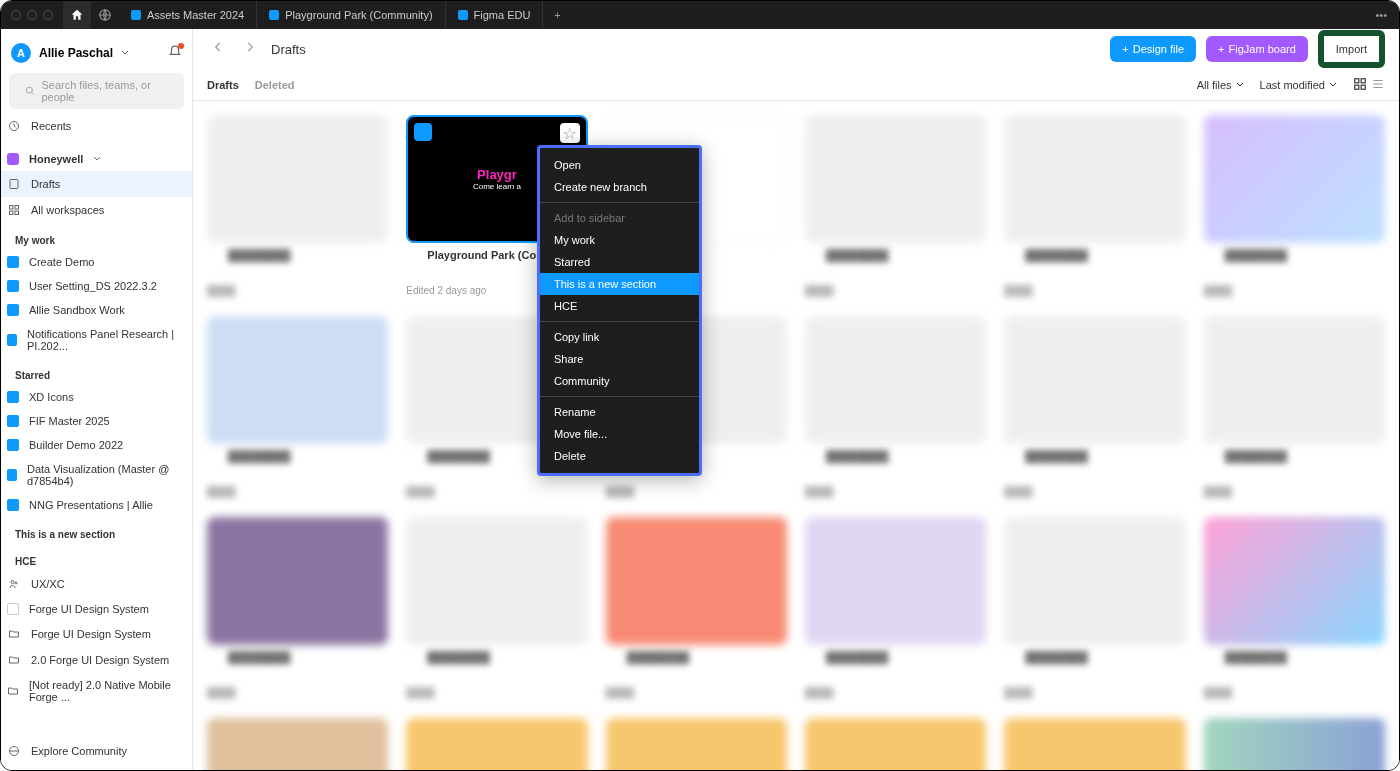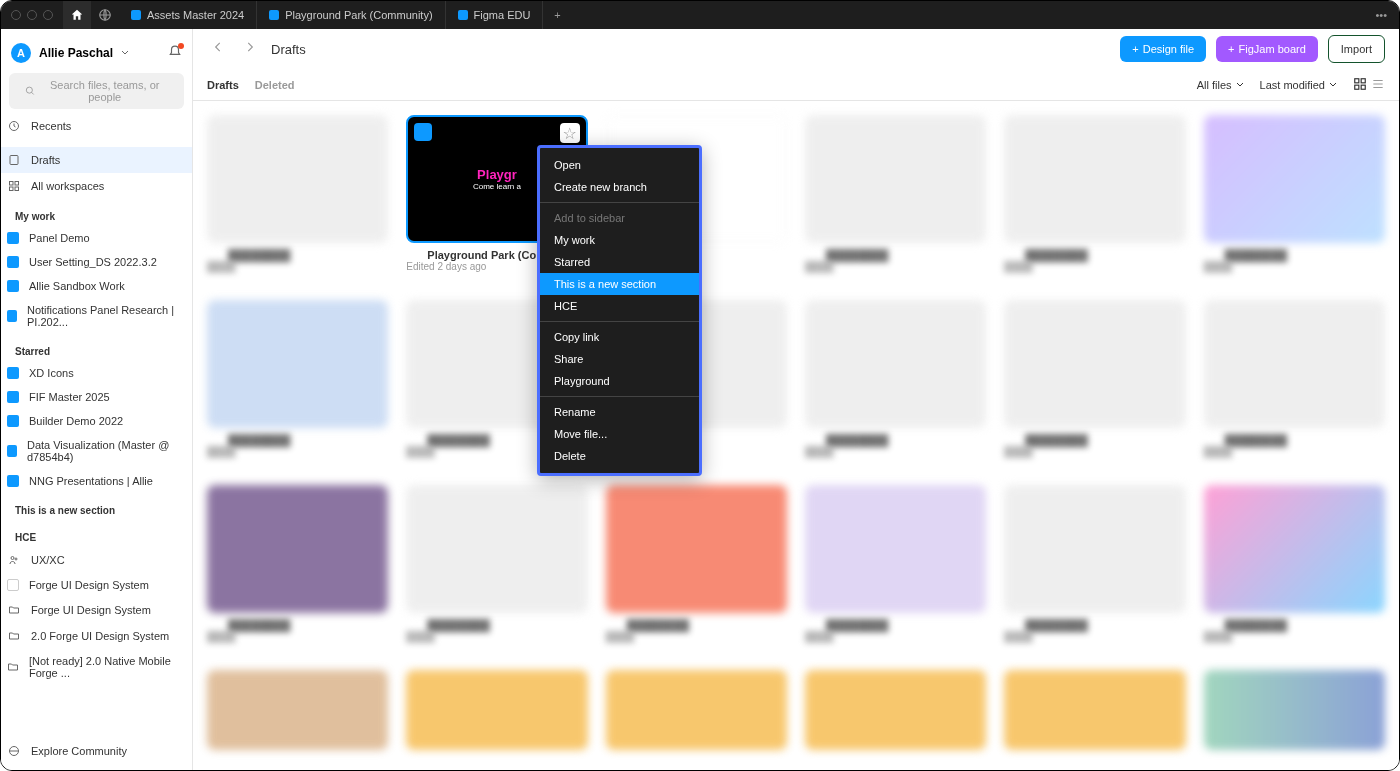--- a/index.html
+++ b/index.html
@@ -15,58 +15,58 @@
 .plus-tab { width: 28px; display: flex; align-items: center; justify-content: center; color: #999; }
 .menu-dots { margin-left: auto; padding: 0 12px; color: #999; }
 
 .app { display: flex; height: 743px; }
 .sidebar { width: 192px; background: #fff; border-right: 1px solid #e5e5e5; display: flex; flex-direction: column; padding: 8px 0; font-size: 11px; overflow: hidden; }
 .sb-user { display: flex; align-items: center; padding: 6px 10px; gap: 8px; }
 .avatar { width: 20px; height: 20px; border-radius: 50%; background: #0d99ff; color: #fff; display: flex; align-items: center; justify-content: center; font-size: 11px; font-weight: 600; }
 .username { font-weight: 600; font-size: 12px; }
 .bell { margin-left: auto; position: relative; }
 .bell::after { content: ''; position: absolute; top: -2px; right: -2px; width: 6px; height: 6px; background: #f24822; border-radius: 50%; }
-.search { margin: 4px 8px; background: #f0f0f0; border-radius: 6px; padding: 6px 16px; display: flex; align-items: center; gap: 6px; color: #999; text-align: center; }
+.search { margin: 4px 8px; background: #f0f0f0; border-radius: 6px; padding: 6px 16px; display: flex; align-items: center; gap: 6px; color: #999; }
 .sb-item { display: flex; align-items: center; padding: 6px 6px; gap: 10px; color: #333; cursor: pointer; }
 .sb-item.active { background: #eaf3ff; }
 .sb-section { padding: 12px 14px 4px; font-weight: 600; color: #333; font-size: 10px; }
 .sb-spacer { flex: 1; }
 .sb-icon { width: 14px; height: 14px; display: inline-flex; align-items: center; justify-content: center; color: #666; }
 .fig-icon { width: 12px; height: 12px; background: #0d99ff; border-radius: 2px; display: inline-block; }
 .fig-icon.team { background: #a259ff; border-radius: 3px; }
 .fig-icon.doc { background: #fff; border: 1px solid #ccc; border-radius: 2px; }
 
 .main { flex: 1; display: flex; flex-direction: column; background: #fff; }
 .main-header { height: 40px; display: flex; align-items: center; padding: 0 14px; gap: 10px; }
 .nav-arrow { color: #999; padding: 4px; }
 .crumb { font-size: 13px; color: #333; }
 .hdr-spacer { flex: 1; }
 .btn { padding: 7px 12px; border-radius: 6px; font-size: 11px; font-weight: 500; border: none; cursor: pointer; display: flex; align-items: center; gap: 4px; }
 .btn-blue { background: #0d99ff; color: #fff; }
 .btn-purple { background: #a259ff; color: #fff; }
-.btn-outline { background: #fff; border: 1px solid #14532d; color: #333; }
+.btn-outline { background: #fff; border: 6px solid #14532d; color: #333; }
 
 .tabbar { height: 32px; display: flex; align-items: center; padding: 0 14px; gap: 16px; border-bottom: 1px solid #e5e5e5; font-size: 11px; }
 .tb-tab { color: #999; font-weight: 600; }
 .tb-tab.active { color: #333; }
 .tb-spacer { flex: 1; }
 .tb-filter { color: #333; display: flex; align-items: center; gap: 4px; }
 .view-toggle { display: flex; gap: 4px; color: #999; }
 
 .grid { flex: 1; padding: 14px; display: grid; grid-template-columns: repeat(6, 1fr); gap: 20px 18px; overflow: hidden; position: relative; }
 .card { }
 .thumb { width: 100%; height: 128px; border-radius: 8px; background: #e8e8e8; position: relative; }
 .thumb.blurred { filter: blur(4px); opacity: 0.7; }
 .thumb.focused { filter: none; opacity: 1; border: 2px solid #0d99ff; background: #000; color: #fff; display: flex; flex-direction: column; align-items: center; justify-content: center; }
 .thumb.focused .pg-title { color: #ff24bd; font-weight: 700; font-size: 13px; }
 .thumb.focused .pg-sub { color: #fff; font-size: 8px; }
 .star-btn { position: absolute; top: 6px; right: 6px; width: 20px; height: 20px; background: #fff; border-radius: 4px; display: flex; align-items: center; justify-content: center; color: #999; box-shadow: 0 1px 3px rgba(0,0,0,.2); }
 .type-badge { position: absolute; top: 6px; left: 6px; width: 18px; height: 18px; background: #0d99ff; border-radius: 4px; }
 .card-title { font-size: 11px; font-weight: 600; margin-top: 6px; color: #333; margin-left: 21px; }
-.card-meta { font-size: 10px; color: #999; }
+.card-meta { font-size: 10px; color: #999; margin-top: 24px; }
 .card-title.blurred, .card-meta.blurred { filter: blur(3px); opacity: 0.7; }
 
 .context-menu { position: absolute; top: 44px; left: 344px; width: 165px; background: #1e1e1e; border: 3px solid #4b6eff; border-radius: 4px; box-shadow: 0 4px 20px rgba(0,0,0,.3); padding: 6px 0; z-index: 100; }
 .cm-item { padding: 5px 14px; color: #fff; font-size: 11px; cursor: pointer; }
 .cm-item.disabled { color: #777; }
 .cm-item.hover { background: #0d99ff; }
 .cm-sep { height: 1px; background: #444; margin: 4px 0; }
 
 .icon-svg { width: 14px; height: 14px; }
 </style>
@@ -138,20 +138,27 @@
     <div class="sb-item">
       <span class="sb-icon">
           <svg width="12" height="12" viewBox="0 0 24 24" fill="none" stroke="#666" stroke-width="2">
             <circle cx="12" cy="12" r="9"></circle>
             <path d="M12 7v5l3 2"></path>
           </svg>
         </span>
       <span>Recents</span>
     </div>
     <div style="height:8px"></div>
+    <div class="sb-item">
+      <span class="fig-icon team"></span>
+      <span style="font-weight:600">Honeywell</span>
+      <svg width="8" height="8">
+          <path d="M1 2l3 3 3-3" stroke="#666" fill="none"></path>
+        </svg>
+    </div>
     <div class="sb-item active">
       <span class="sb-icon">
           <svg width="12" height="12" viewBox="0 0 24 24" fill="none" stroke="#666" stroke-width="2">
             <rect x="4" y="3" width="16" height="18" rx="2"></rect>
           </svg>
         </span>
       <span>Drafts</span>
     </div>
     <div class="sb-item">
       <span class="sb-icon">
@@ -161,21 +168,21 @@
             <rect x="3" y="14" width="7" height="7"></rect>
             <rect x="14" y="14" width="7" height="7"></rect>
           </svg>
         </span>
       <span>All workspaces</span>
     </div>
 
     <div class="sb-section">My work</div>
     <div class="sb-item">
         <span class="fig-icon"></span>
-        <span>Panel Demo</span>
+        <span>Create Demo</span>
       </div>
     <div class="sb-item">
         <span class="fig-icon"></span>
         <span>User Setting_DS 2022.3.2</span>
       </div>
     <div class="sb-item">
         <span class="fig-icon"></span>
         <span>Allie Sandbox Work</span>
       </div>
     <div class="sb-item">
@@ -433,21 +440,21 @@
         <div class="cm-item">Create new branch</div>
         <div class="cm-sep"></div>
         <div class="cm-item disabled">Add to sidebar</div>
         <div class="cm-item">My work</div>
         <div class="cm-item">Starred</div>
         <div class="cm-item hover">This is a new section</div>
         <div class="cm-item">HCE</div>
         <div class="cm-sep"></div>
         <div class="cm-item">Copy link</div>
         <div class="cm-item">Share</div>
-        <div class="cm-item">Playground</div>
+        <div class="cm-item">Community</div>
         <div class="cm-sep"></div>
         <div class="cm-item">Rename</div>
         <div class="cm-item">Move file...</div>
         <div class="cm-item">Delete</div>
       </div>
     </div>
   </div>
 </div>
 
 </body></html>

